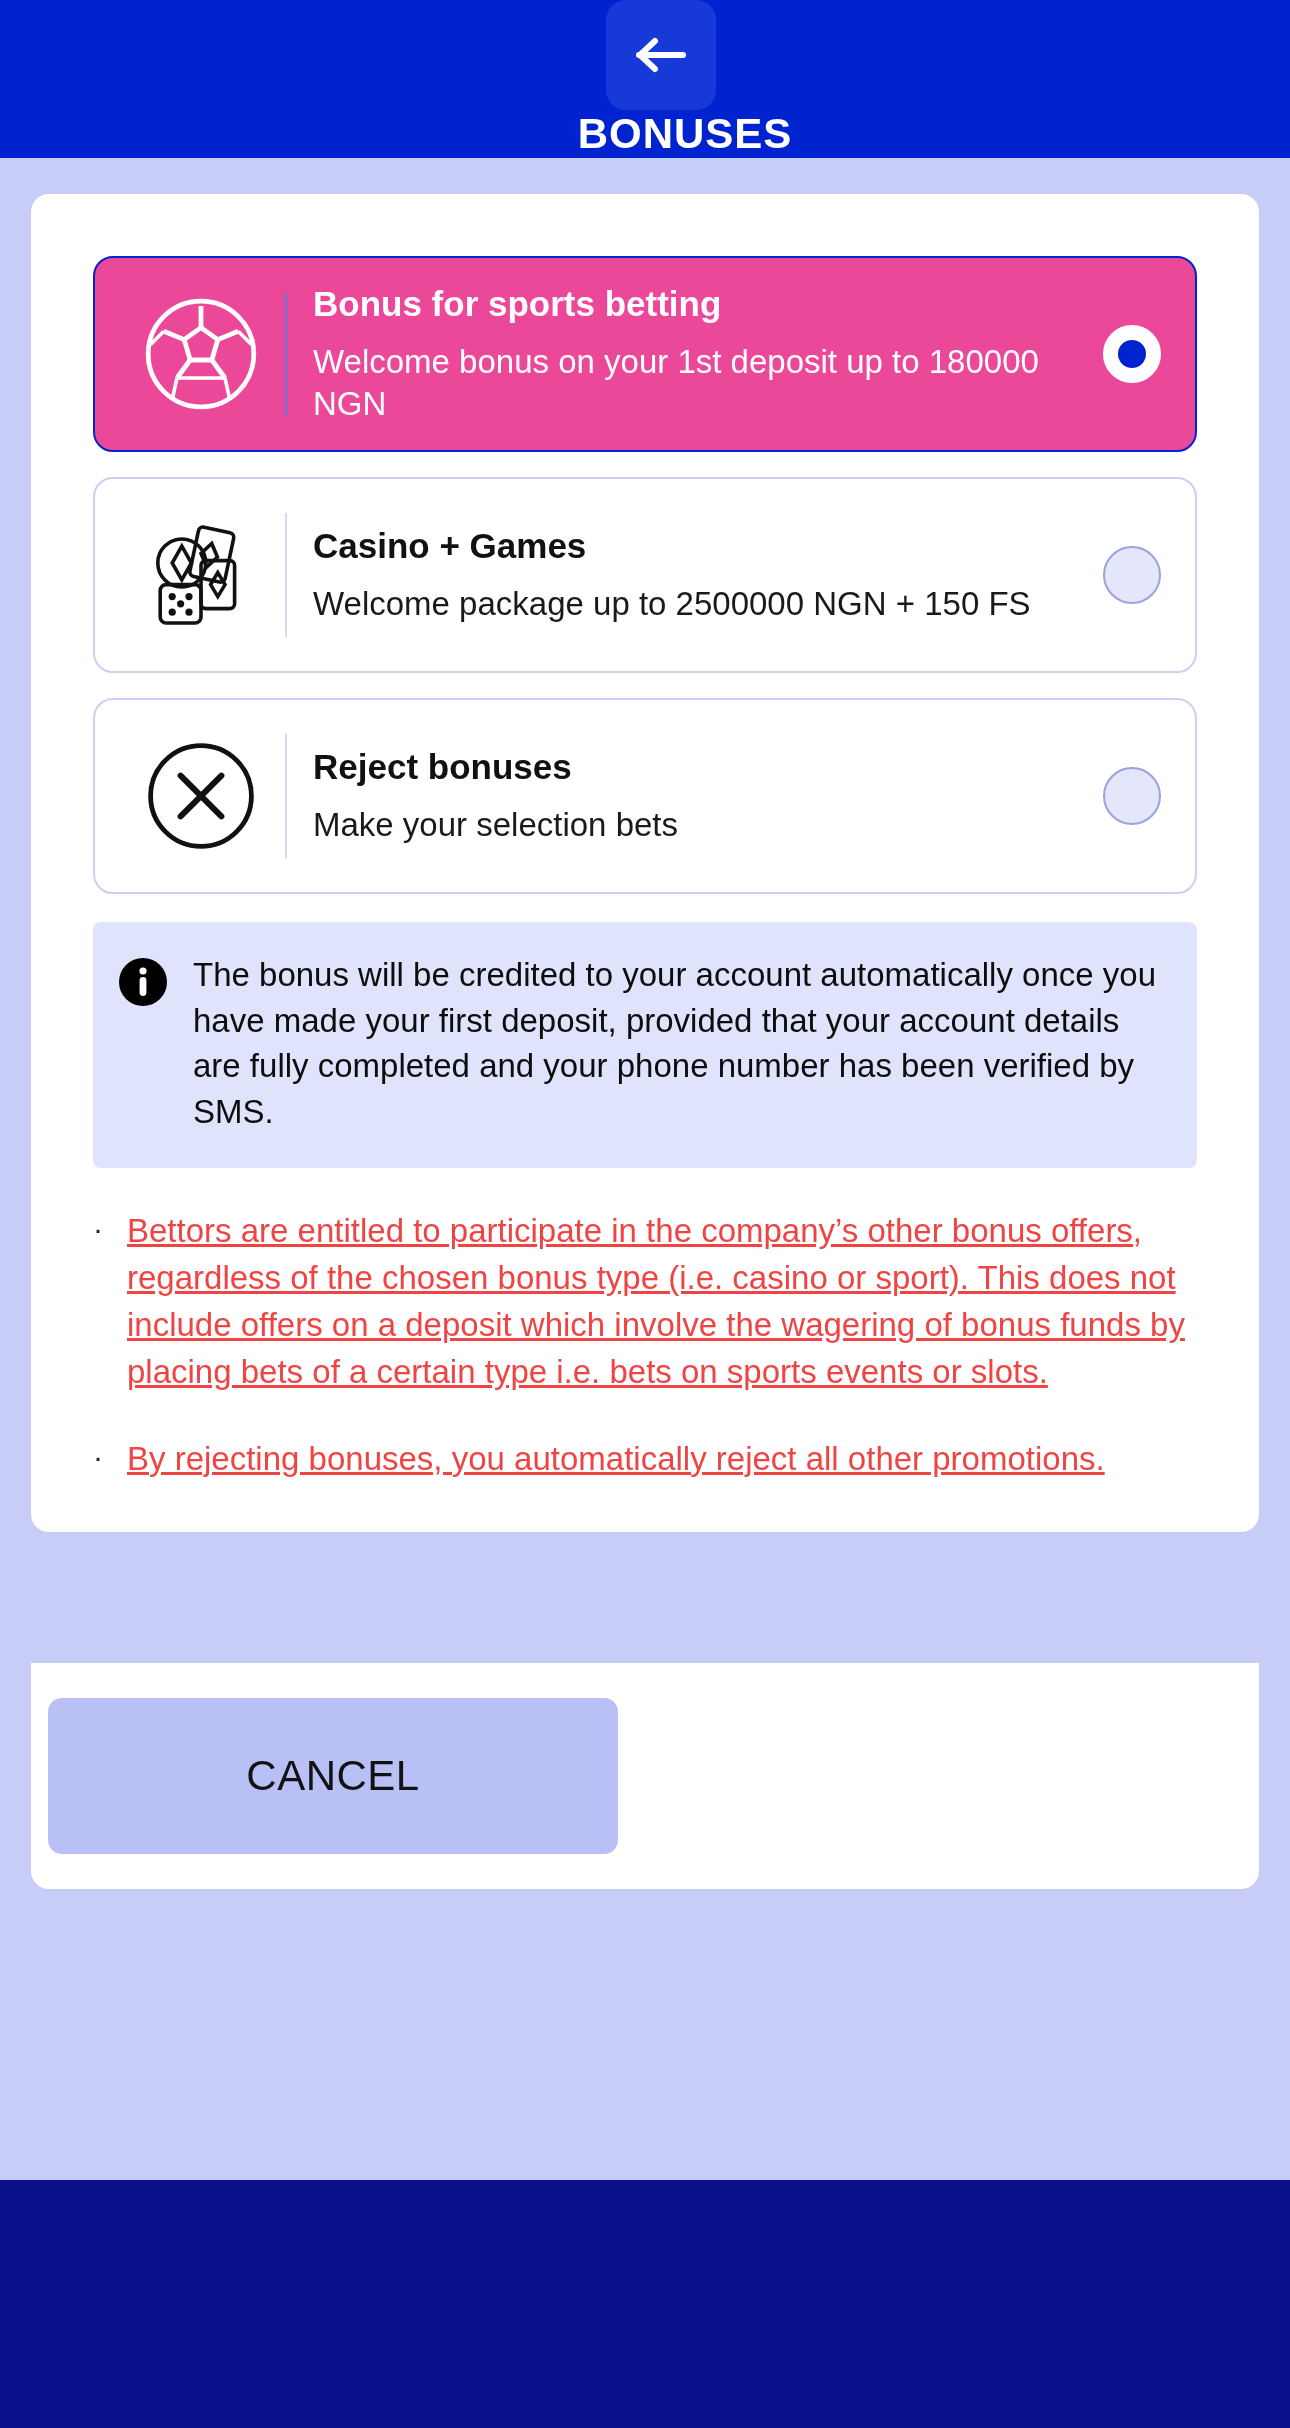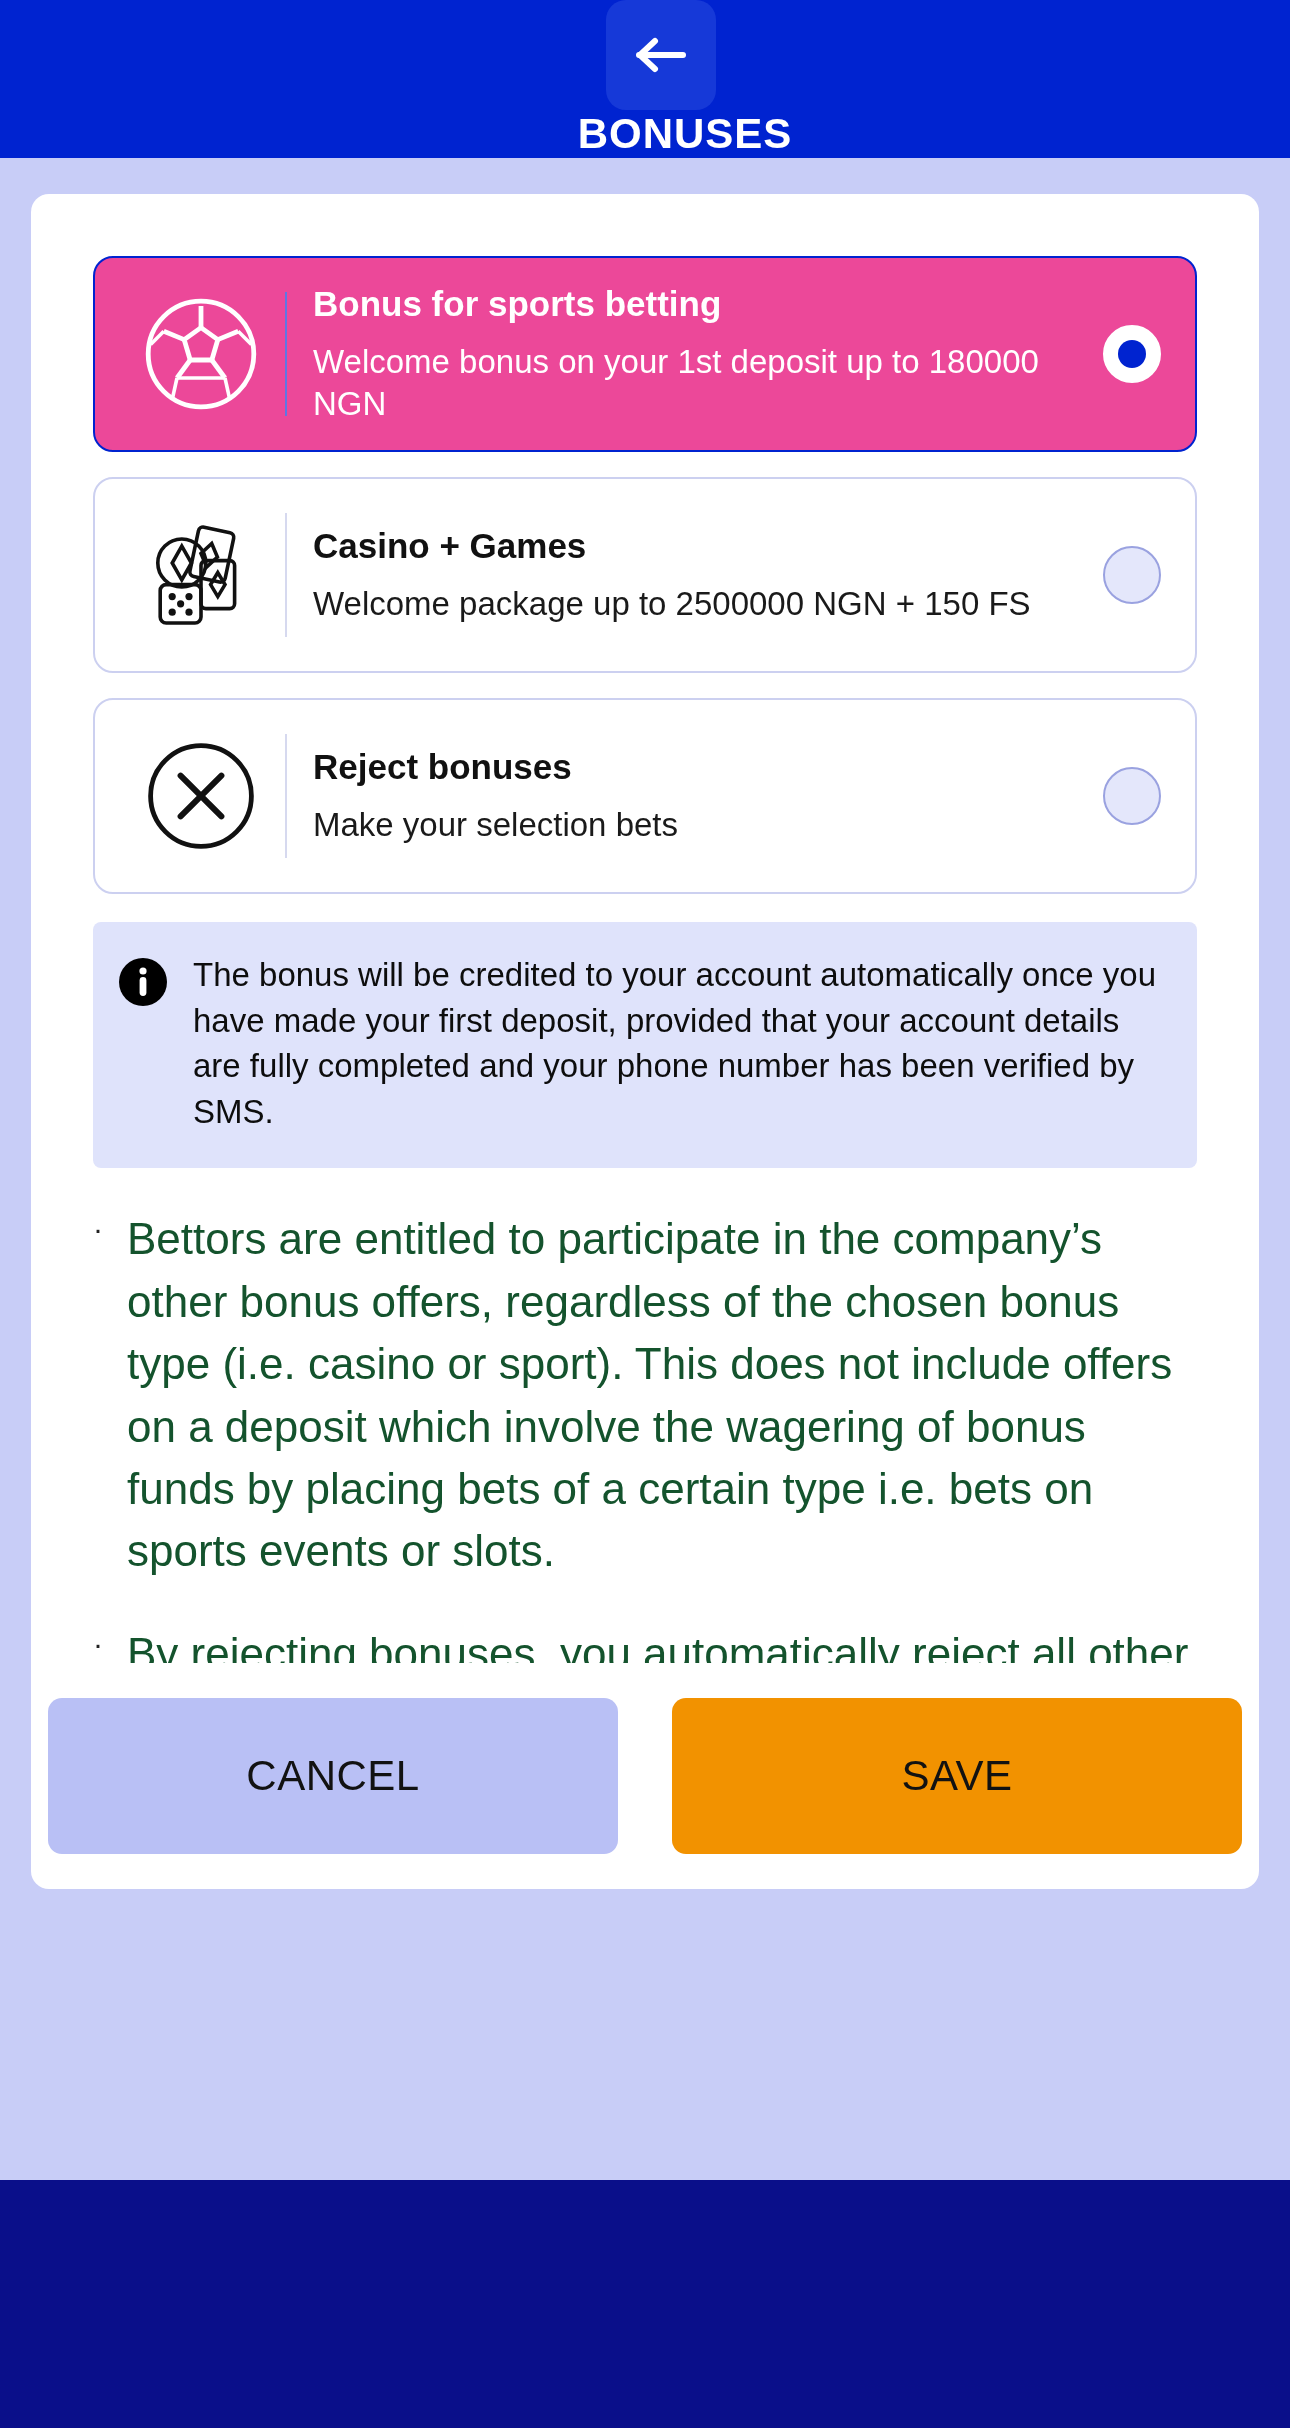--- a/index.html
+++ b/index.html
@@ -149,23 +149,24 @@
     display: flex;
     margin-bottom: 40px;
   }
   .bullet-dot {
     flex: 0 0 34px;
     font-size: 30px;
     line-height: 1.42;
     color: #222;
   }
   .bullet-text {
-    font-size: 44px;
+    font-size: 33px;
     line-height: 1.42;
-    color: #14532d;
+    color: #ef4444;
+    text-decoration: underline;
   }
   
   .footer {
     position: absolute;
     left: 31px;
     top: 1663px;
     width: 1228px;
     height: 226px;
     background: #ffffff;
     display: flex;
@@ -303,18 +304,17 @@
       </div>
       <div class="bullet">
         <div class="bullet-dot">·</div>
         <div class="bullet-text">By rejecting bonuses, you automatically reject all other promotions.</div>
       </div>
     </div>
   </div>
 
   <div class="footer">
     <button class="btn btn-cancel">CANCEL</button>
-    <button class="btn btn-save">SAVE</button>
   </div>
 
   <div class="bottom-fill"></div>
   <div class="bottom-bar"></div>
 </div>
 
 </body></html>

